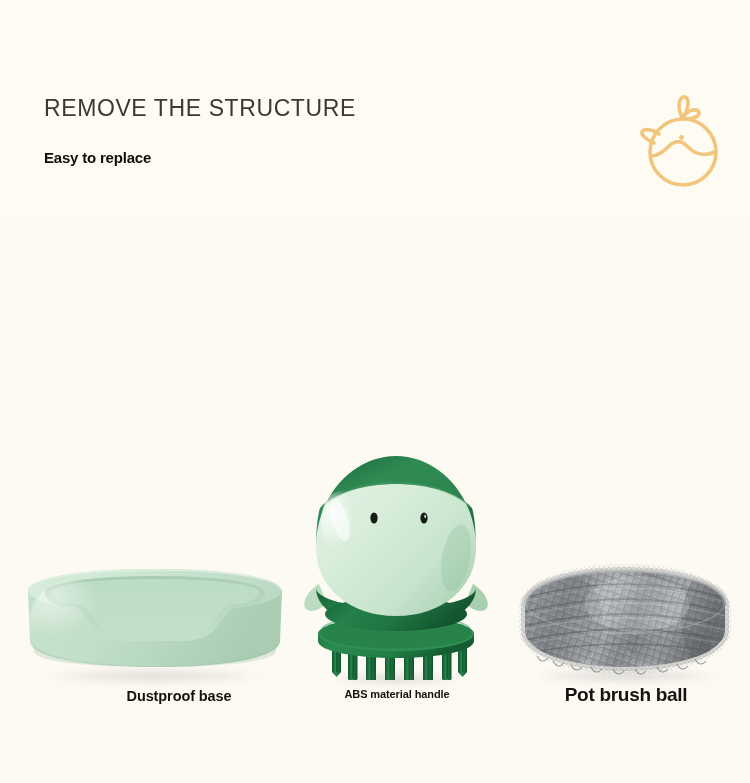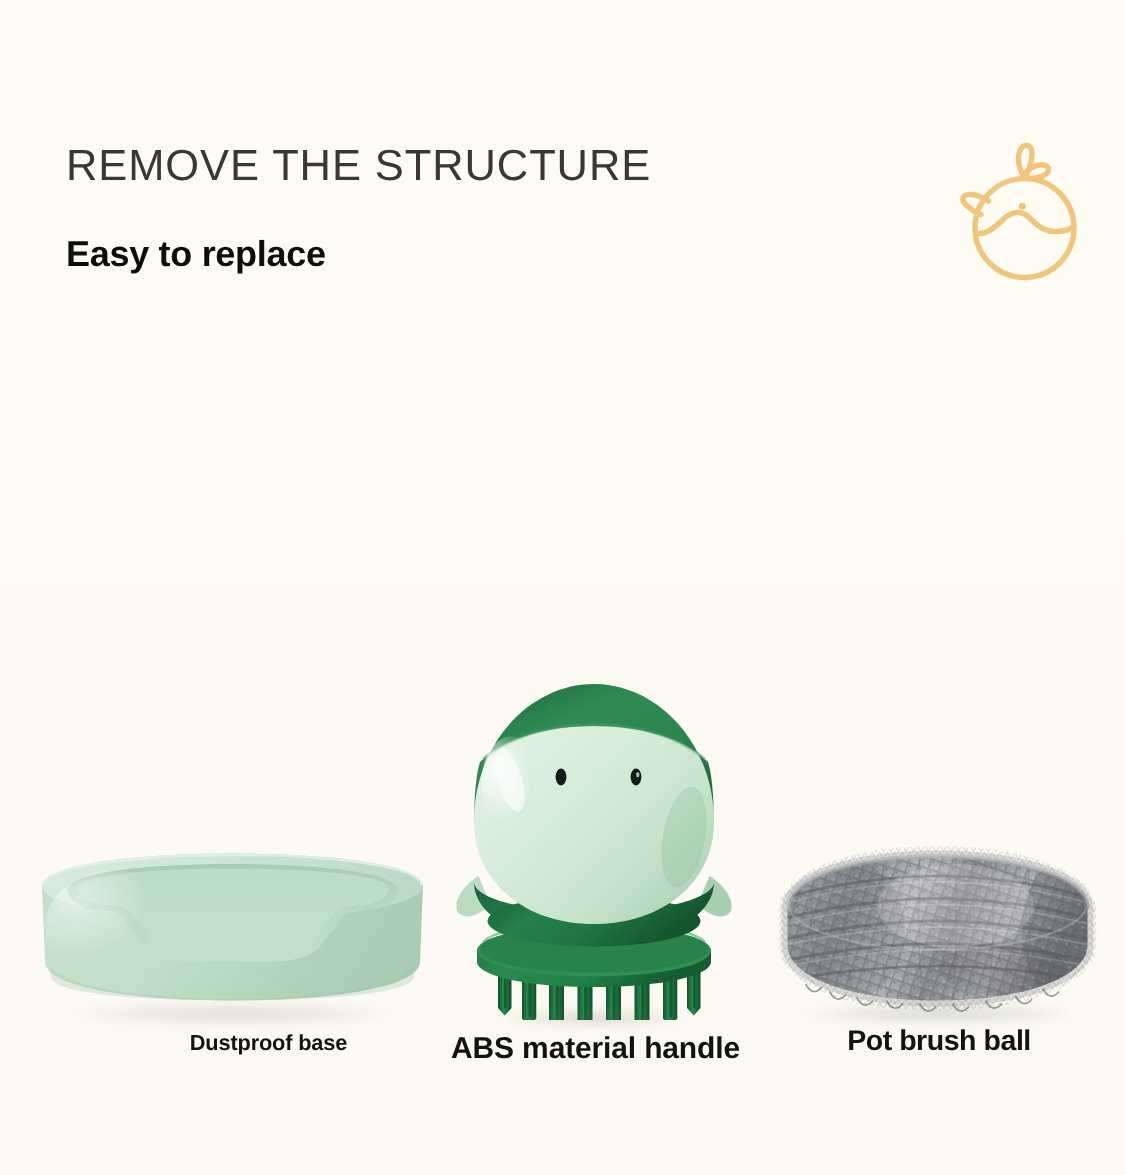--- a/index.html
+++ b/index.html
@@ -28,41 +28,41 @@
 
   
   .headings {
     position:absolute;
     left:44px;
     top:96px;
     width:430px;
   }
 
   .kicker {
-    font-size:29px;
+    font-size:23px;
     letter-spacing:0.6px;
     font-weight:300;
     color:#3b3833;
     line-height:1.1;
     white-space:nowrap;
   }
 
   .headline1 {
     margin-top:29px;
     font-size:21.5px;
     font-weight:bold;
     color:#16130f;
     letter-spacing:-0.2px;
     line-height:1.1;
     white-space:nowrap;
   }
 
   .headline2 {
     margin-top:29px;
-    font-size:24px;
+    font-size:15px;
     font-weight:bold;
     color:#100e0a;
     letter-spacing:-0.2px;
     line-height:1.1;
     white-space:nowrap;
   }
 
   
   .brand-logo {
     position:absolute;
@@ -157,21 +157,21 @@
 
   
   .caption {
     position:absolute;
     font-weight:bold;
     color:#141310;
     white-space:nowrap;
     text-align:center;
   }
   .cap-base   { left:0;   width:300px; top:688px; font-size:14.5px; letter-spacing:-0.1px;margin-left:29px; }
-  .cap-handle { left:266px; width:262px; top:688px; font-size:20px; letter-spacing:-0.1px; }
+  .cap-handle { left:266px; width:262px; top:688px; font-size:11px; letter-spacing:-0.1px; }
   .cap-ball   { left:520px; width:212px; top:684px; font-size:19px;   letter-spacing:-0.3px;text-align:center; }
 </style>
 </head>
 <body>
 
 <div id="stage">
 
   <div class="headings">
     <div class="kicker">REMOVE THE STRUCTURE</div>
     <div class="headline2">Easy to replace</div>

